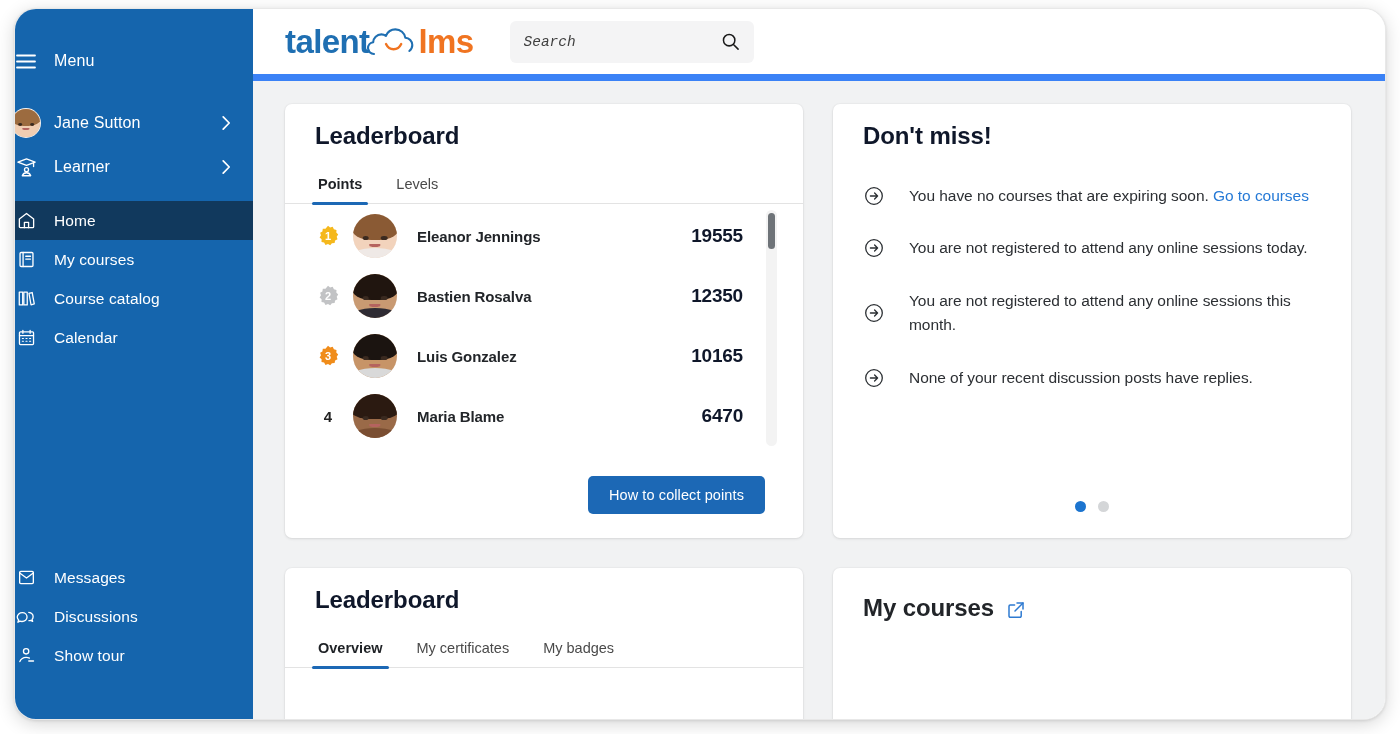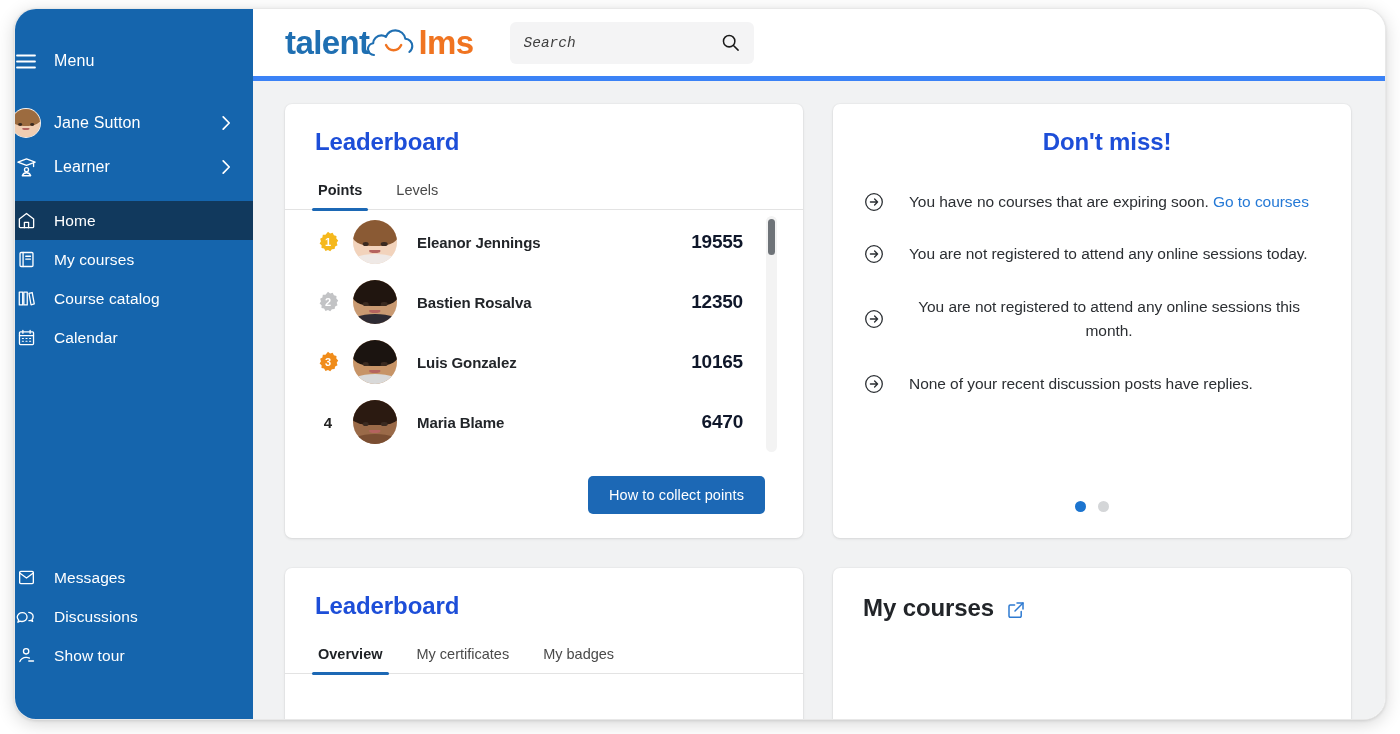--- a/index.html
+++ b/index.html
@@ -145,21 +145,21 @@
     display: flex;
     flex-direction: column;
     background: #f1f2f3;
     min-width: 0;
   }
 
   .topbar {
     height: 72px;
     flex: 0 0 72px;
     background: #ffffff;
-    border-bottom: 5px solid #3b82f6;
+    border-bottom: 7px solid #3b82f6;
     display: flex;
     align-items: center;
     padding-left: 32px;
   }
 
   .logo {
     display: flex;
     align-items: center;
     height: 40px;
     user-select: none;
@@ -220,23 +220,23 @@
   .card {
     background: #ffffff;
     border-radius: 7px;
     box-shadow: 0 1px 3px rgba(0,0,0,.10), 0 0 0 1px rgba(0,0,0,.02);
     position: relative;
     overflow: hidden;
   }
   .card-title {
     font-size: 24px;
     font-weight: 700;
-    color: #1d4ed8;
+    color: #0f172a;
     letter-spacing: -.1px;
-    padding: 24px 0 0 30px;
+    padding: 18px 0 0 30px;
   }
 
   
   .card-leaderboard { height: 434px; display: flex; flex-direction: column; }
   .tabs {
     display: flex;
     padding: 0 0 0 30px;
     margin-top: 26px;
     border-bottom: 1px solid #e3e3e3;
     flex: 0 0 auto;
@@ -342,21 +342,21 @@
     height: 38px;
     padding: 0 21px;
     font-family: "Liberation Sans", sans-serif;
     font-size: 14.5px;
     letter-spacing: .1px;
     cursor: pointer;
     white-space: nowrap;
   }
 
   
-  .card-dontmiss { height: 434px; display: flex; flex-direction: column; text-align: center; }
+  .card-dontmiss { height: 434px; display: flex; flex-direction: column; }
   .dm-list { padding: 34px 40px 0 30px; flex: 1 1 auto; }
   .dm-item {
     display: flex;
     align-items: flex-start;
     margin-bottom: 28px;
   }
   .dm-item .dm-ico {
     flex: 0 0 22px;
     width: 22px; height: 22px;
     margin-right: 24px;

